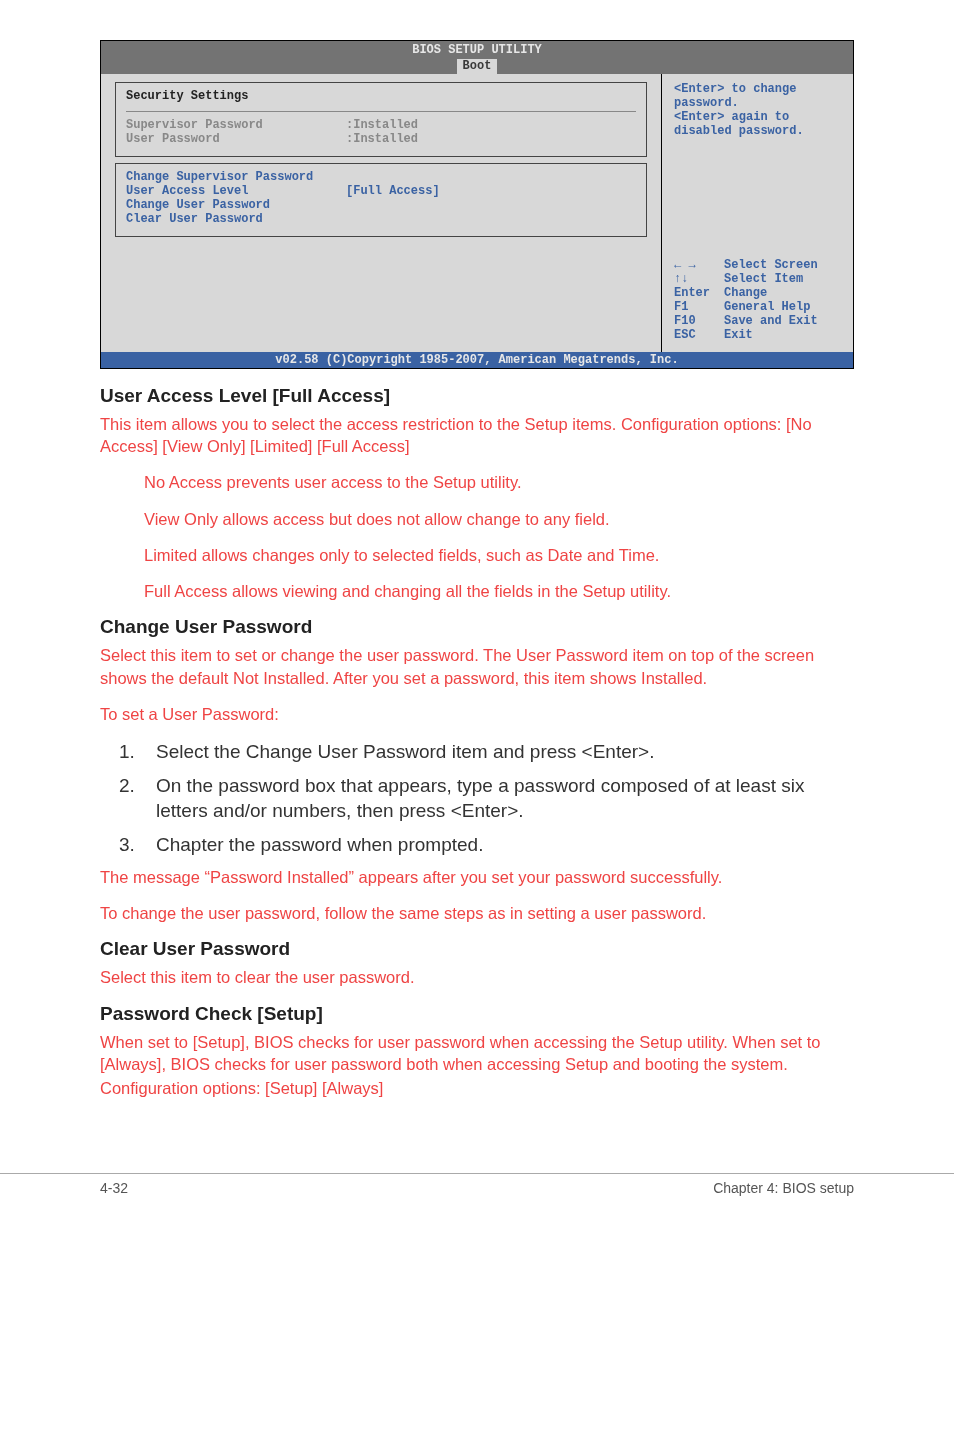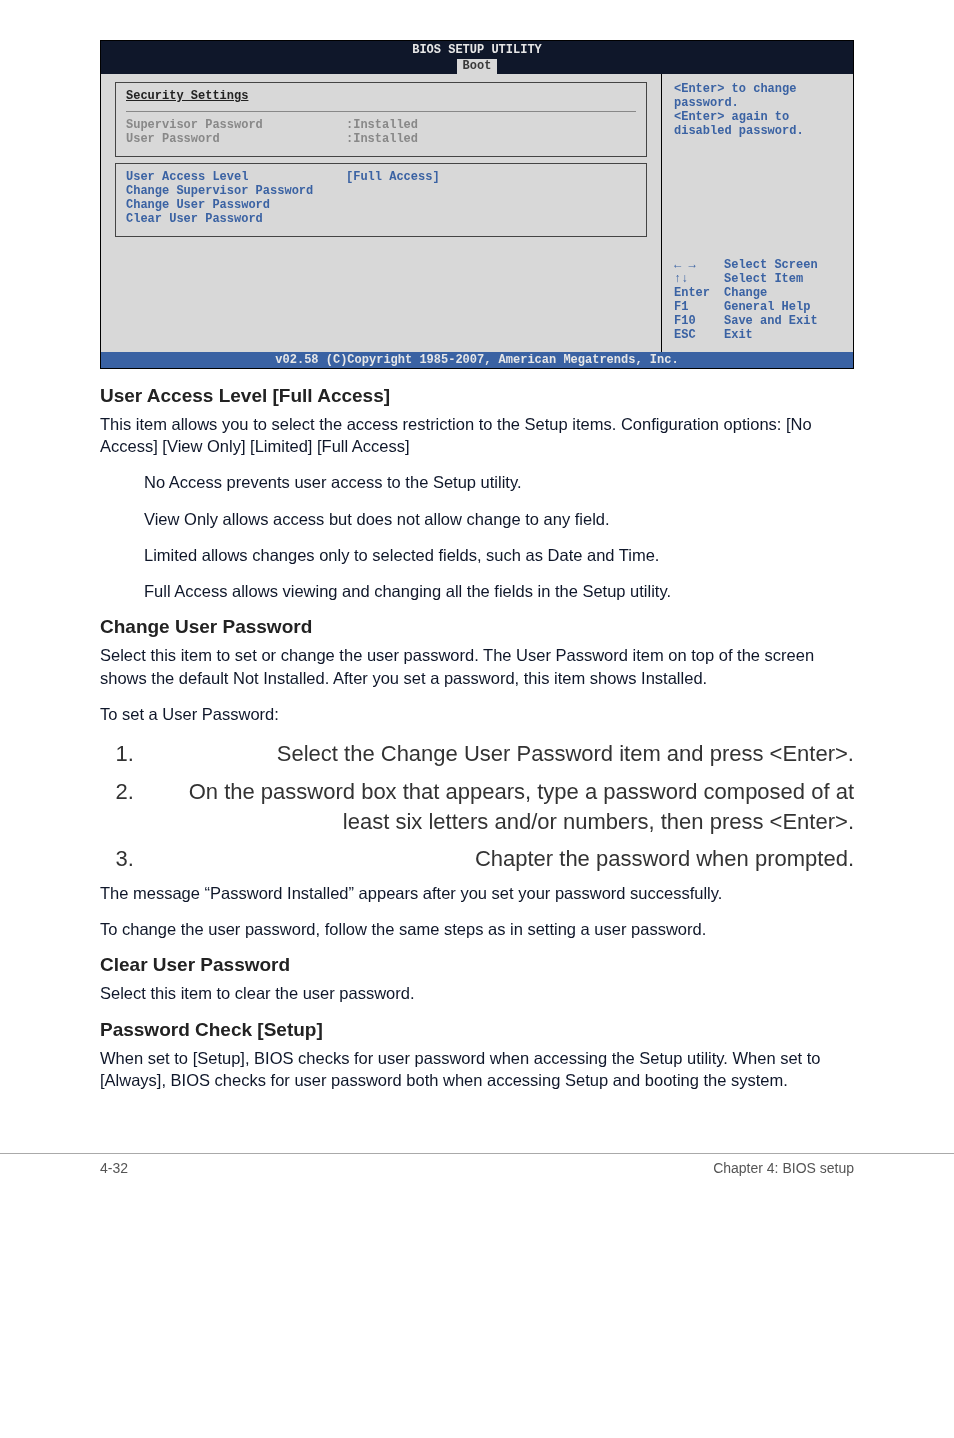--- a/index.html
+++ b/index.html
@@ -14,21 +14,21 @@
       padding: 40px 100px 40px 100px;
     }
     .bios-box {
       border: 1px solid #000;
       background: #d8d8d8;
       font-family: "Courier New", monospace;
       font-size: 12px;
       margin-bottom: 16px;
     }
     .bios-header {
-      background: #0f172a;
+      background: #737373;
       text-align: center;
       color: #e7e7e7;
       font-weight: bold;
       line-height: 1.2;
       padding: 2px 0 0 0;
     }
     .bios-header .tab {
       display: inline-block;
       background: #d8d8d8;
       color: #3a3a3a;
@@ -51,21 +51,20 @@
     }
     .section-box {
       border: 1px solid #444;
       padding: 6px 10px 10px 10px;
       margin-bottom: 6px;
     }
     .sec-title {
       color: #222;
       font-weight: bold;
       margin-bottom: 8px;
-      text-decoration: underline;
     }
     .bios-row {
       display: flex;
     }
     .bios-label { width: 220px; }
     .bios-val { }
     .grey { color: #888; font-weight: bold; }
     .blue { color: #3a62a3; font-weight: bold; }
     .nav-block { margin-top: 10px; }
     .nav-row { display: flex; }
@@ -81,33 +80,32 @@
     }
     h2.subhead {
       font-size: 19px;
       font-weight: bold;
       color: #222;
       margin: 12px 0 6px 0;
     }
     p.body {
       font-size: 16.5px;
       line-height: 1.35;
-      color: #0f172a;
+      color: #ef4444;
       margin-bottom: 14px;
     }
     p.indent {
       margin-left: 44px;
     }
     ol {
       list-style-position: outside;
       margin-left: 40px;
-      font-size: 22px;
+      font-size: 19px;
       color: #333;
       margin-bottom: 4px;
-      text-align: right;
     }
     ol li {
       padding-left: 16px;
       margin-bottom: 8px;
       line-height: 1.35;
     }
     hr.footer-rule {
       border: none;
       border-top: 1px solid #aaa;
       margin-top: 20px;
@@ -140,26 +138,26 @@
             <span class="bios-label">Supervisor Password</span>
             <span class="bios-val">:Installed</span>
           </div>
           <div class="bios-row grey">
             <span class="bios-label">User Password</span>
             <span class="bios-val">:Installed</span>
           </div>
         </div>
         <div class="section-box">
           <div class="bios-row blue">
+            <span class="bios-label">Change Supervisor Password</span>
+            <span class="bios-val"></span>
+          </div>
+          <div class="bios-row blue">
             <span class="bios-label">User Access Level</span>
             <span class="bios-val">[Full Access]</span>
-          </div>
-          <div class="bios-row blue">
-            <span class="bios-label">Change Supervisor Password</span>
-            <span class="bios-val"></span>
           </div>
           <div class="bios-row blue">
             <span class="bios-label">Change User Password</span>
             <span class="bios-val"></span>
           </div>
           <div class="bios-row blue">
             <span class="bios-label">Clear User Password</span>
             <span class="bios-val"></span>
           </div>
         </div>
@@ -217,20 +215,21 @@
     <li>Chapter the password when prompted.</li>
   </ol>
   <p class="body">The message “Password Installed” appears after you set your password successfully.</p>
   <p class="body">To change the user password, follow the same steps as in setting a user password.</p>
 
   <h2 class="subhead">Clear User Password</h2>
   <p class="body">Select this item to clear the user password.</p>
 
   <h2 class="subhead">Password Check [Setup]</h2>
   <p class="body" style="margin-bottom:2px">When set to [Setup], BIOS checks for user password when accessing the Setup utility. When set to [Always], BIOS checks for user password both when accessing Setup and booting the system.</p>
+  <p class="body">Configuration options: [Setup] [Always]</p>
 
 </div>
 
 <hr class="footer-rule">
 <div class="page-footer">
   <span>4-32</span>
   <span>Chapter 4: BIOS setup</span>
 </div>
 
 </body></html>

